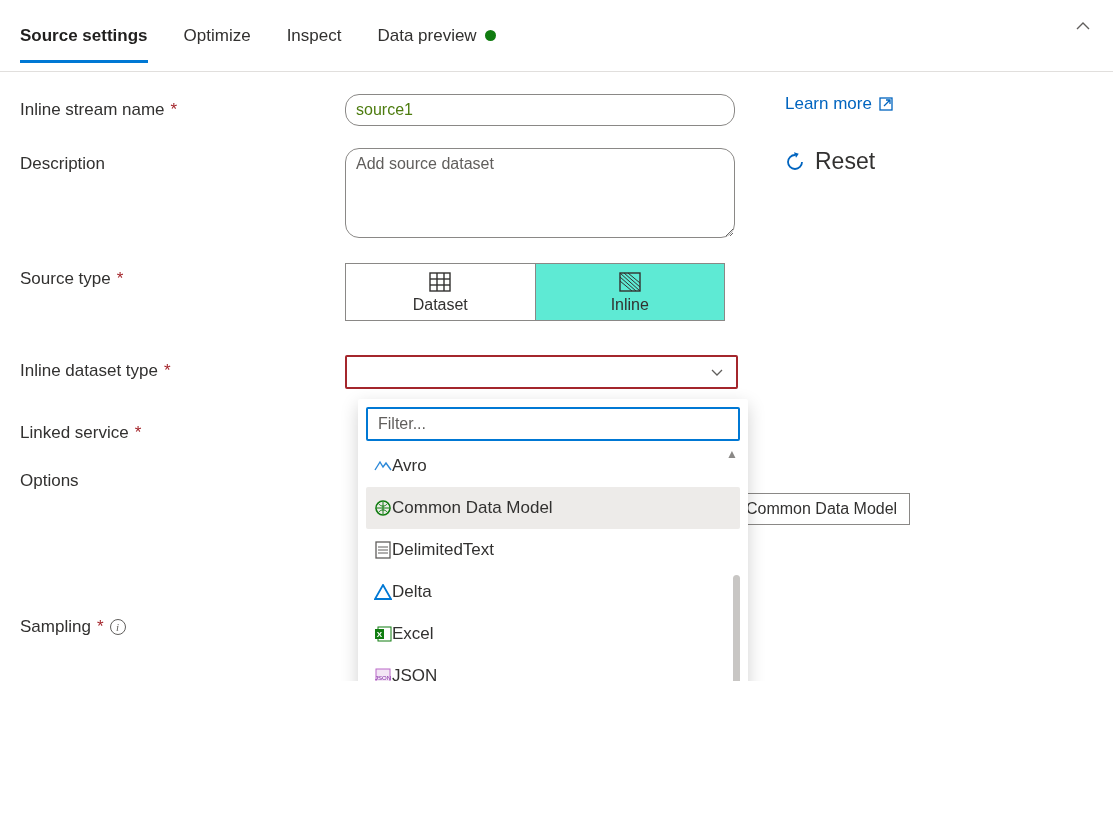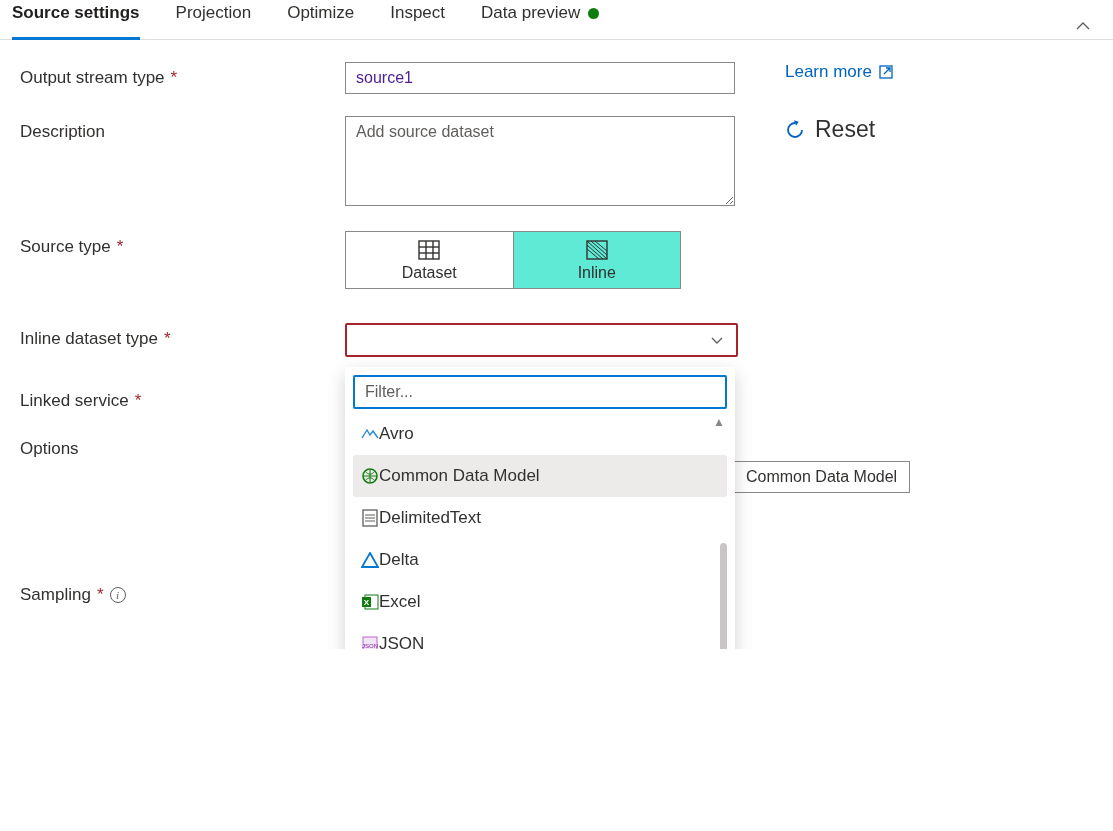--- a/index.html
+++ b/index.html
@@ -7,25 +7,25 @@
     margin: 0;
     padding: 0;
     font-family: "Segoe UI", Arial, sans-serif;
     font-size: 15px;
     color: #323130;
     background: #fff;
     width: 1113px;
   }
   .tabs {
     display: flex;
-    align-items: flex-end;
-    padding: 0 12px;
+    align-items: center;
+    padding: 0 20px;
     border-bottom: 1px solid #e1dfdd;
     position: relative;
-    height: 40px;
+    height: 72px;
   }
   .tab {
     padding: 16px 0;
     margin-right: 36px;
     font-size: 17px;
     color: #323130;
     cursor: pointer;
     position: relative;
     display: flex;
     align-items: center;
@@ -79,36 +79,36 @@
     display: flex;
     align-items: flex-start;
     gap: 8px;
   }
   input.text-input, textarea.text-input {
     width: 390px;
     font-size: 16px;
     font-family: inherit;
     padding: 6px 10px;
     border: 1px solid #8a8886;
-    border-radius: 0;
+    border-radius: 14px;
     outline: none;
     background: #fff;
-    color: #4c1d95;
+    color: #4d7c0f;
   }
   textarea.text-input {
     height: 90px;
     resize: both;
   }
   input.text-input::placeholder,
   textarea.text-input::placeholder { color: #605e5c; }
 
   .seg-group {
     display: flex;
     border: 1px solid #8a8886;
-    width: 336px;
+    width: 380px;
   }
   .seg-btn {
     flex: 1;
     display: flex;
     flex-direction: column;
     align-items: center;
     justify-content: center;
     padding: 8px 0 6px;
     cursor: pointer;
     font-size: 16px;
@@ -223,44 +223,41 @@
   }
 </style>
 </head>
 <body>
 
 <div class="tabs">
   <div class="tab active">
       <span>Source settings</span>
     </div>
   <div class="tab">
-      <span>Projection</span>
-    </div>
-  <div class="tab">
       <span>Optimize</span>
     </div>
   <div class="tab">
       <span>Inspect</span>
     </div>
   <div class="tab">
     <span>Data preview</span>
     <span class="status-dot"></span>
   </div>
   <span class="chevron-up-collapse">
     <svg width="16" height="16" viewBox="0 0 16 16">
         <path d="M2 11 L8 5 L14 11" stroke="#605e5c" stroke-width="1.4" fill="none"></path>
       </svg>
   </span>
 </div>
 
 <div class="form-area">
 
   <div class="row">
     <div class="label-col">
-      <span>Output stream type</span>
+      <span>Inline stream name</span>
       <span class="req">*</span>
     </div>
     <div class="ctrl-col">
       <input class="text-input" type="text" value="source1" style="">
     </div>
     <div class="side-col">
       <a class="link">
         <span>Learn more</span>
         <svg width="16" height="16" viewBox="0 0 16 16">
           <rect x="2" y="2" width="12" height="12" fill="none" stroke="#0064bf" stroke-width="1.3"></rect>
@@ -321,21 +318,21 @@
       <span>Inline dataset type</span>
       <span class="req">*</span>
     </div>
     <div class="ctrl-col" style="position:relative">
       <div class="combo">
         <svg class="chev" width="14" height="14" viewBox="0 0 14 14">
             <path d="M2 5 L7 10 L12 5" stroke="#605e5c" stroke-width="1.3" fill="none"></path>
           </svg>
       </div>
 
-      <div class="dropdown" style="left:0;top:44px">
+      <div class="dropdown" style="left:13px;top:44px">
         <input class="filter" type="text" placeholder="Filter..." style="">
         <div class="dd-list">
           <span class="dd-arrow-up">▲</span>
 
           <div class="dd-item">
             <span class="dd-icon">
                 <svg width="18" height="12" viewBox="0 0 18 12">
                   <path d="M1 10 L6 2 L9 7 L12 3 L17 10" stroke="#2b88d8" stroke-width="1.4" fill="none"></path>
                 </svg>
               </span>

